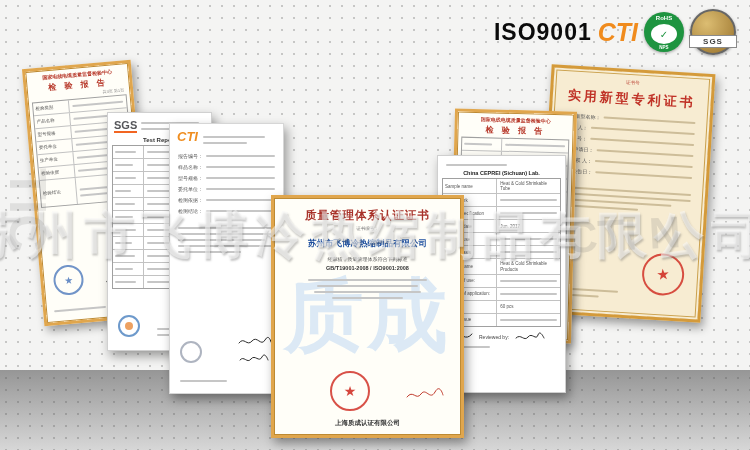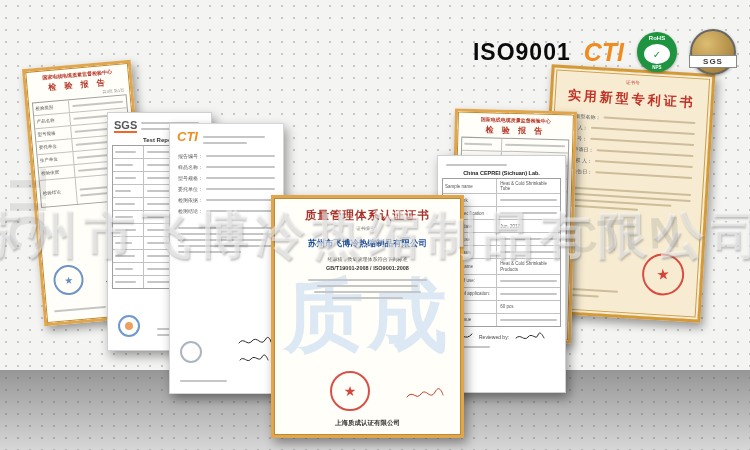--- a/index.html
+++ b/index.html
@@ -34,21 +34,21 @@
 
   .fieldrow{display:flex;align-items:center;margin:5px 0}
   .fieldrow span{font-size:5px;color:#555;white-space:nowrap}
   .fieldrow .bar{flex:1;margin-left:3px}
 
   #wm-company{position:absolute;left:-30px;top:202px;z-index:20;font-size:50px;font-weight:700;letter-spacing:7px;white-space:nowrap;color:rgba(248,248,248,.55);text-shadow:1px 2px 2px rgba(96,96,96,.35);pointer-events:none}
   .wmdiag{position:absolute;z-index:20;font-weight:800;color:rgba(110,110,110,.15);pointer-events:none}
   #wm-left{left:58px;top:168px;font-size:52px;transform:rotate(90deg);transform-origin:left top}
   #wm-right{left:566px;top:210px;font-size:44px;transform:rotate(-3deg);color:rgba(110,110,110,.18)}
 
-  #badges{position:absolute;top:29px;right:14px;display:flex;align-items:center;gap:13px;z-index:15}
+  #badges{position:absolute;top:9px;right:14px;display:flex;align-items:center;gap:6px;z-index:15}
   #iso{font-size:23px;font-weight:800;color:#0b0b0b;letter-spacing:1px}
   #ctibadge{font-size:25px;font-weight:800;color:#f08b1d;font-style:italic}
   .rohs{position:relative;width:40px;height:40px;border-radius:50%;background:#1e9440;box-shadow:0 1px 3px rgba(0,0,0,.35);display:inline-block}
   .rohs .rt{position:absolute;top:3px;left:0;right:0;text-align:center;font-size:6px;font-weight:700;color:#fff}
   .rohs .rc{position:absolute;left:7px;top:12px;width:26px;height:20px;border-radius:50%;background:#fff;display:flex;align-items:center;justify-content:center;font-size:10px;color:#1e9440}
   .rohs .rb{position:absolute;bottom:2px;left:0;right:0;text-align:center;font-size:4.5px;font-weight:700;color:#fff}
   .sgsb{position:relative;width:42px;height:42px;border-radius:50%;background:radial-gradient(circle at 35% 30%,#dcbd72,#97702a);border:2px solid #666;box-shadow:0 1px 3px rgba(0,0,0,.35);display:inline-block}
   .sgsb .band{position:absolute;left:-3px;right:-3px;bottom:5px;height:11px;background:#fff;border:1px solid #8a8a8a;display:flex;align-items:center;justify-content:center;font-size:8px;font-weight:800;color:#3f3f3f;letter-spacing:1px}
   .serif{font-family:"Liberation Serif","DejaVu Serif",serif}
 </style>

